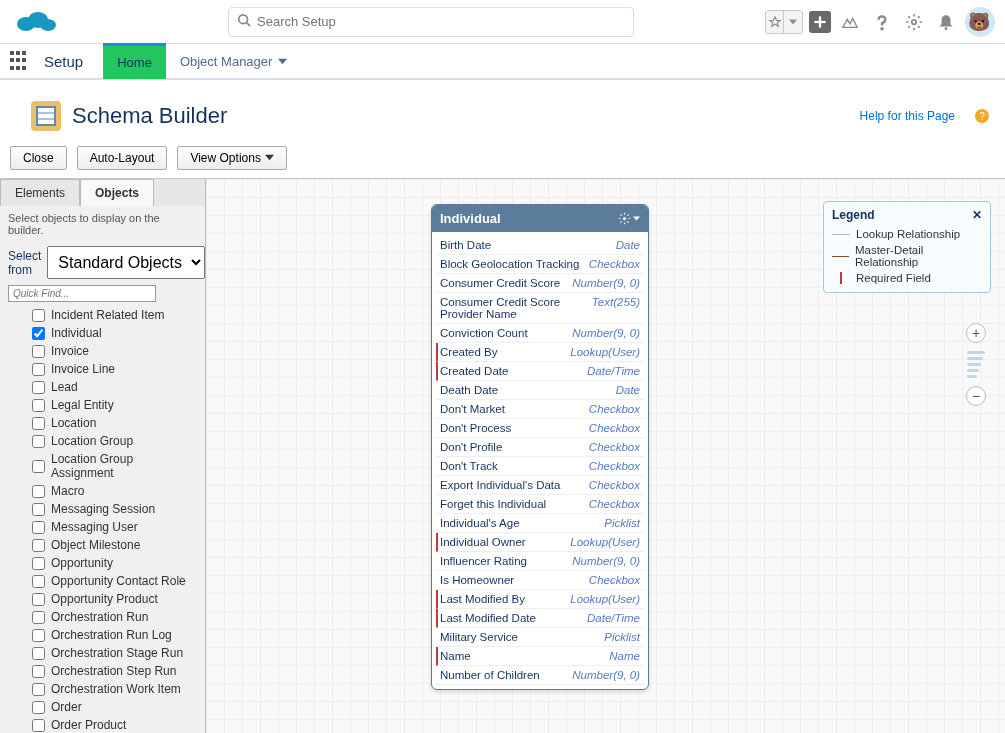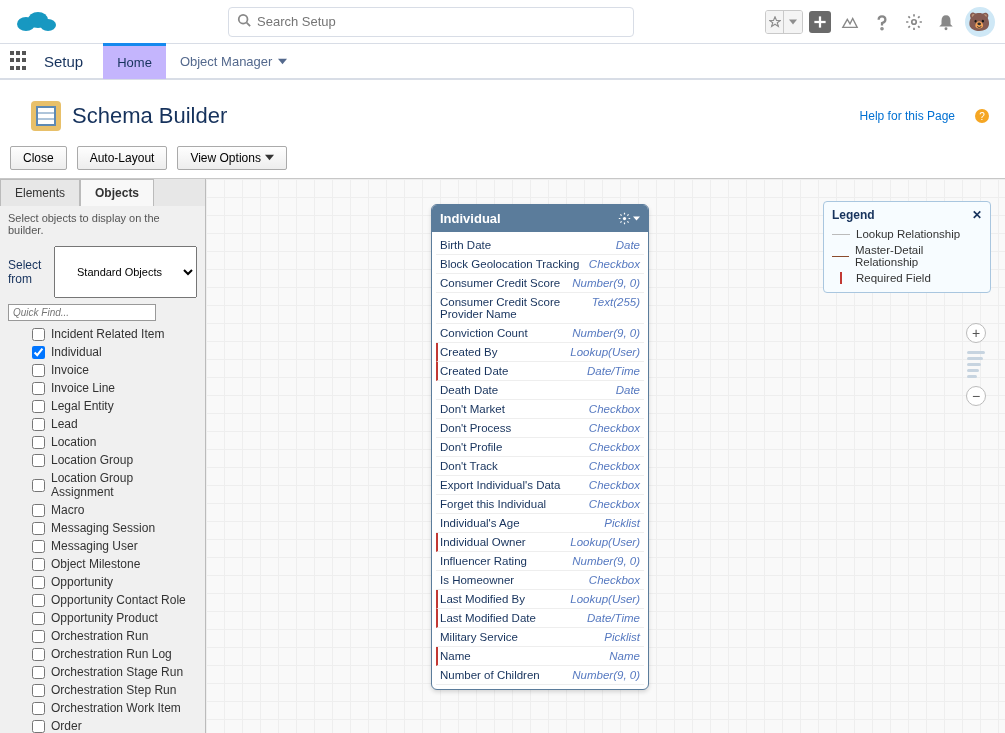--- a/index.html
+++ b/index.html
@@ -18,42 +18,42 @@
   .fav-box > div:first-child { border-right:1px solid #c9c9c9; }
   .hicon.add-box { background:#6a6a6a; color:#fff; border-radius:3px; width:22px; height:22px; }
   .avatar { width: 30px; height: 30px; border-radius: 50%; background: #cfe8f6; display:flex; align-items:center; justify-content:center; font-size:18px; }
 
   
   .tabbar { height: 36px; display: flex; align-items: center; border-bottom: 2px solid #d8dde6; padding: 0 10px; }
   .waffle { width: 20px; height: 20px; display: grid; grid-template-columns: repeat(3,4px); grid-gap: 2px; margin-right: 14px; cursor:pointer; }
   .waffle span { width: 4px; height: 4px; background: #555; }
   .setup-label { font-size: 15px; color: #16325c; margin-right: 20px; }
   .tab { padding: 0 14px; height: 36px; display: flex; align-items: center; font-size: 13px; color: #54698d; cursor:pointer; gap:6px; }
-  .tab.active { border-top: 3px solid #1589ee; background: #c4b5fd; color: #16325c; }
+  .tab.active { border-top: 3px solid #1589ee; background: #22c55e; color: #16325c; }
 
   
   .page-title { display:flex; align-items:center; padding: 20px 16px 12px 30px; }
   .page-title .icon { width: 32px; height: 32px; margin-right: 10px; }
   .page-title h1 { font-size: 22px; font-weight: 400; color: #16325c; }
   .help-link { margin-left:auto; font-size:12px; color:#0070d2; display:flex; align-items:center; gap:20px; }
   .help-q { width:14px; height:14px; border-radius:50%; background:#f5a623; color:#fff; font-size:10px; display:flex; align-items:center; justify-content:center; }
 
   
   .toolbar { padding: 2px 10px 8px 10px; display:flex; gap:10px; }
   .btn { border:1px solid #aaa; background:linear-gradient(#fefefe,#ededed); padding:4px 12px; font-size:12px; cursor:pointer; border-radius:2px; display:flex; align-items:center; gap:4px; }
 
   
   .main { display:flex; height: 623px; border-top:1px solid #c7c7c7; }
   .sidebar { width: 206px; background:#f0f0f0; border-right:1px solid #bbb; display:flex; flex-direction:column; position:relative; }
   .side-tabs { display:flex; background:#e7e7e7; }
   .side-tab { padding:6px 14px; font-size:12px; color:#333; cursor:pointer; border:1px solid #bbb; border-bottom:none; background:#e7e7e7; }
   .side-tab.active { background:#f8f8f8; font-weight:bold; }
   .side-sub { font-size:11px; color:#555; padding:6px 8px; }
   .select-row { padding:4px 8px; font-size:12px; display:flex; align-items:center; gap:6px; }
-  .select-row select { font-size:11px; padding:18px; }
+  .select-row select { font-size:16px; padding:6px; }
   .qf { margin:2px 8px; }
   .qf input { width:148px; font-size:10px; font-style:italic; padding:2px 4px; border:1px solid #999; }
   .obj-list { flex:1; overflow-y:auto; padding:2px 0; }
   .obj-item { display:flex; align-items:center; gap:6px; padding:2px 8px; font-size:12px; color:#333; cursor:pointer;margin-left:24px; }
   .obj-item input { width:13px; height:13px; }
   .vscrollbar { position:absolute; right:-9px; top:8px; width:8px; height:96%; background:transparent; }
   .vscrollbar-thumb { position:absolute; width:8px; background:#b7b7b7; border-radius:3px; }
 
   
   .canvas { flex:1; position:relative; background:#f9f9f9; background-image:linear-gradient(#eee 1px,transparent 1px),linear-gradient(90deg,#eee 1px,transparent 1px); background-size:18px 18px; }
@@ -234,25 +234,25 @@
         <label class="obj-item">
           <input type="checkbox" style="">
           <span>Invoice</span>
         </label>
         <label class="obj-item">
           <input type="checkbox" style="">
           <span>Invoice Line</span>
         </label>
         <label class="obj-item">
           <input type="checkbox" style="">
+          <span>Lead</span>
+        </label>
+        <label class="obj-item">
+          <input type="checkbox" style="">
           <span>Legal Entity</span>
-        </label>
-        <label class="obj-item">
-          <input type="checkbox" style="">
-          <span>Lead</span>
         </label>
         <label class="obj-item">
           <input type="checkbox" style="">
           <span>Location</span>
         </label>
         <label class="obj-item">
           <input type="checkbox" style="">
           <span>Location Group</span>
         </label>
         <label class="obj-item">

